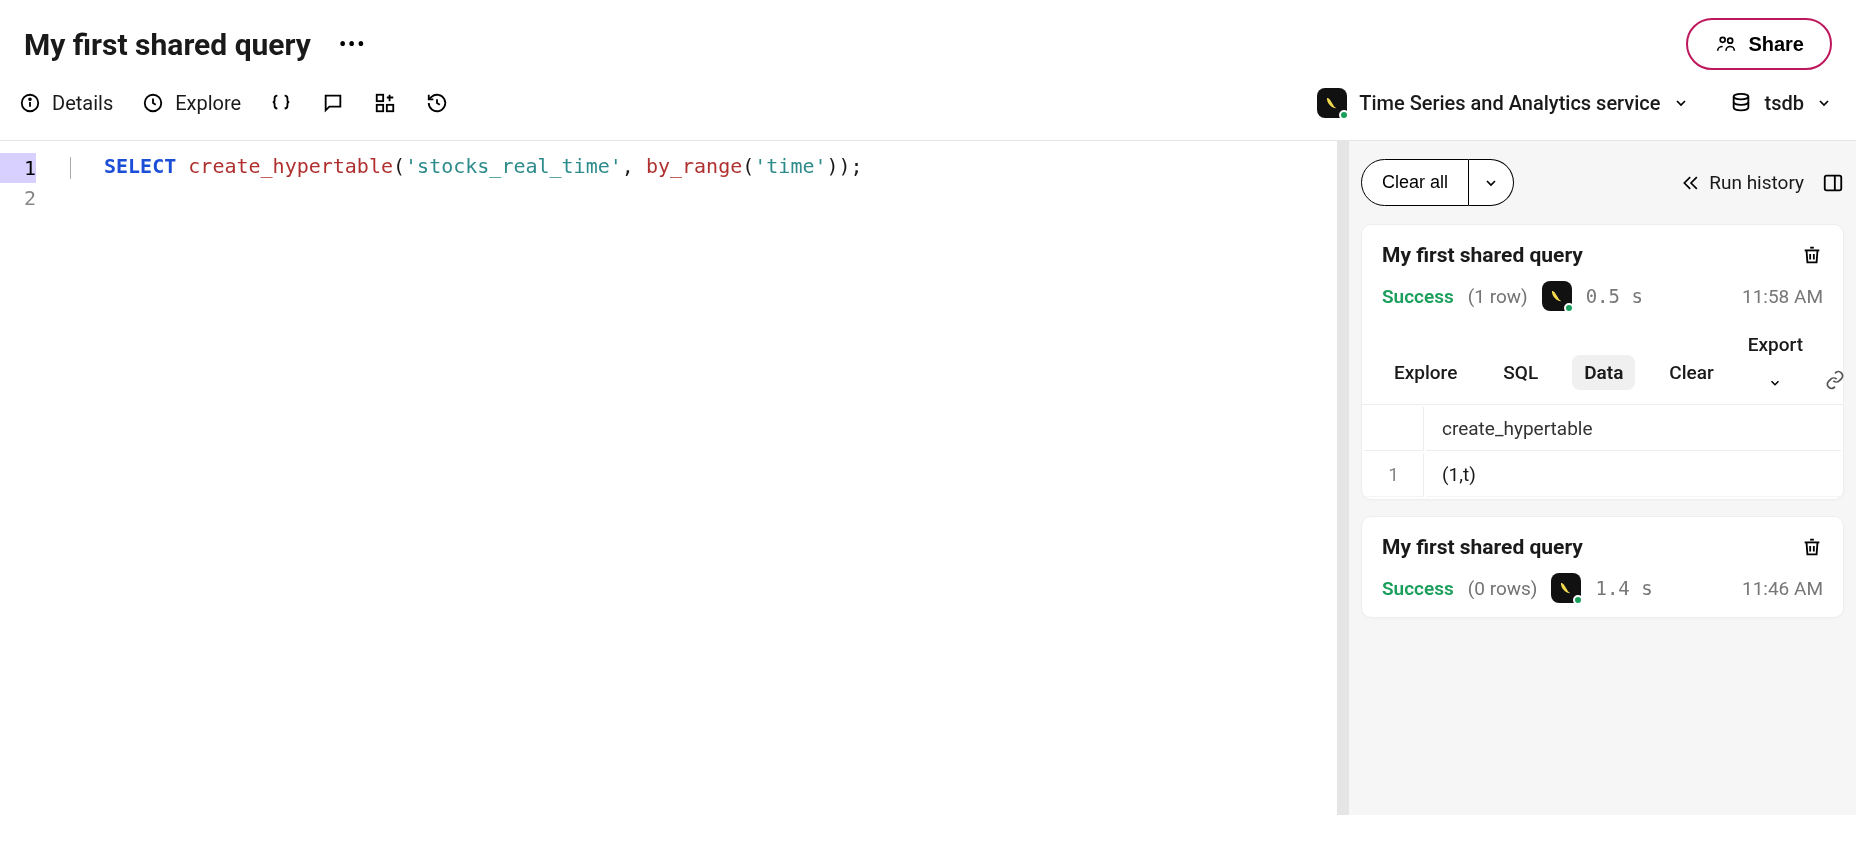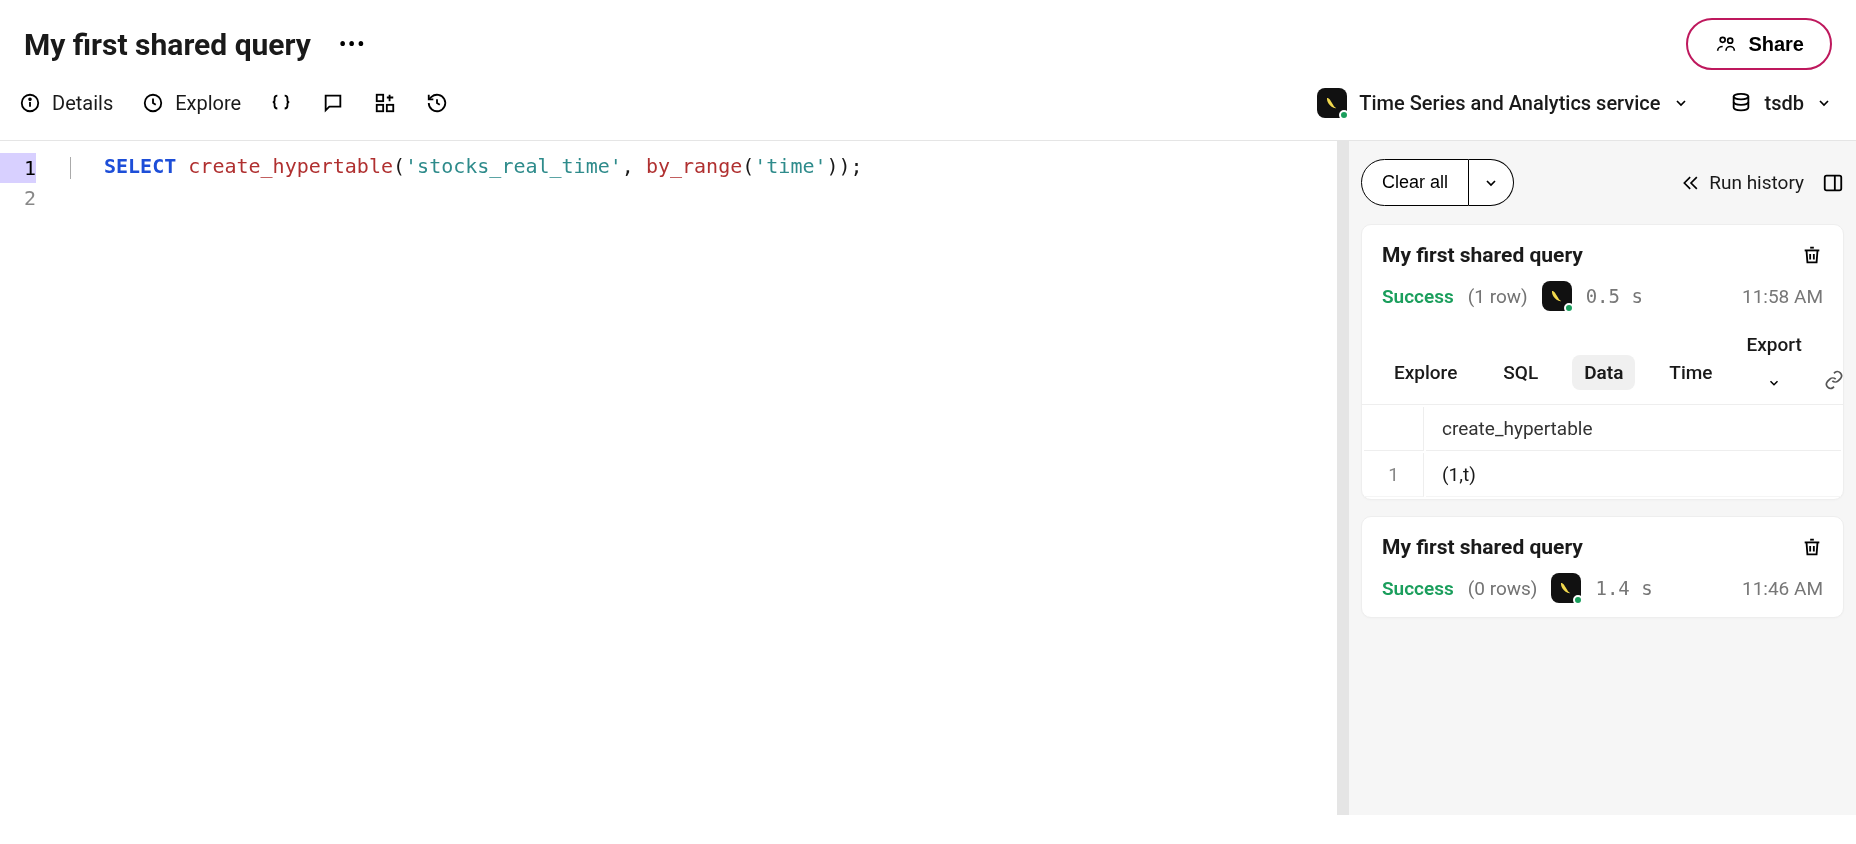--- a/index.html
+++ b/index.html
@@ -290,21 +290,21 @@
             <span class="dot"></span>
           </span>
           <span class="dur">0.5 s</span>
         </div>
         <span class="time">11:58 AM</span>
       </div>
       <div class="tabs">
         <span class="tab">Explore</span>
         <span class="tab">SQL</span>
         <span class="tab active">Data</span>
-        <span class="tab">Time</span>
+        <span class="tab">Clear</span>
         <span class="export">
           <span>Export</span>
           <span>
             <svg viewBox="0 0 24 24" width="14" height="14" fill="none" stroke="#000" stroke-width="2.5">
                 <path d="M6 9l6 6 6-6"></path>
               </svg>
           </span>
         </span>
         <span class="link-icon">
           <svg viewBox="0 0 24 24" width="20" height="20" fill="none" stroke="#555" stroke-width="2">

